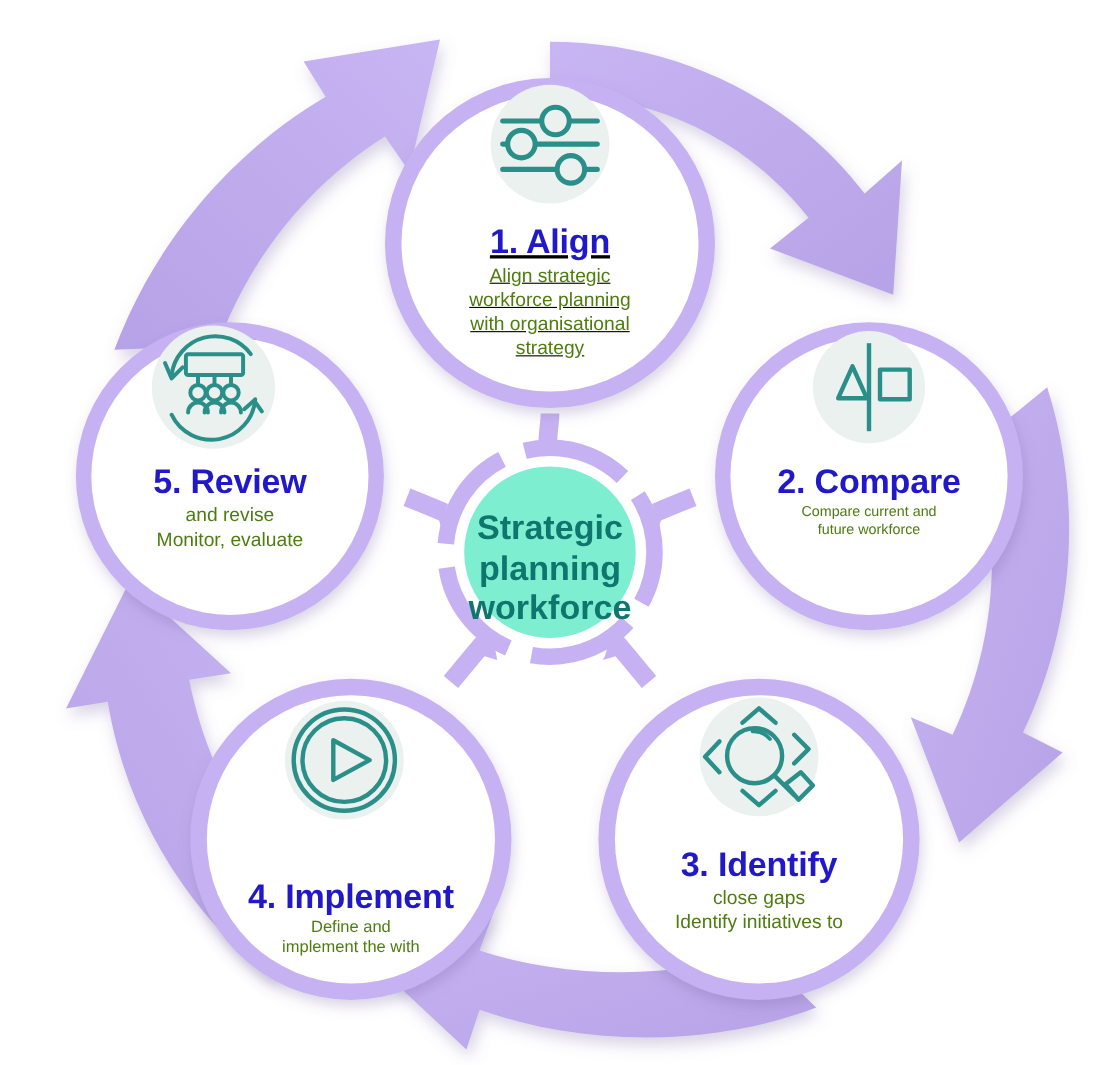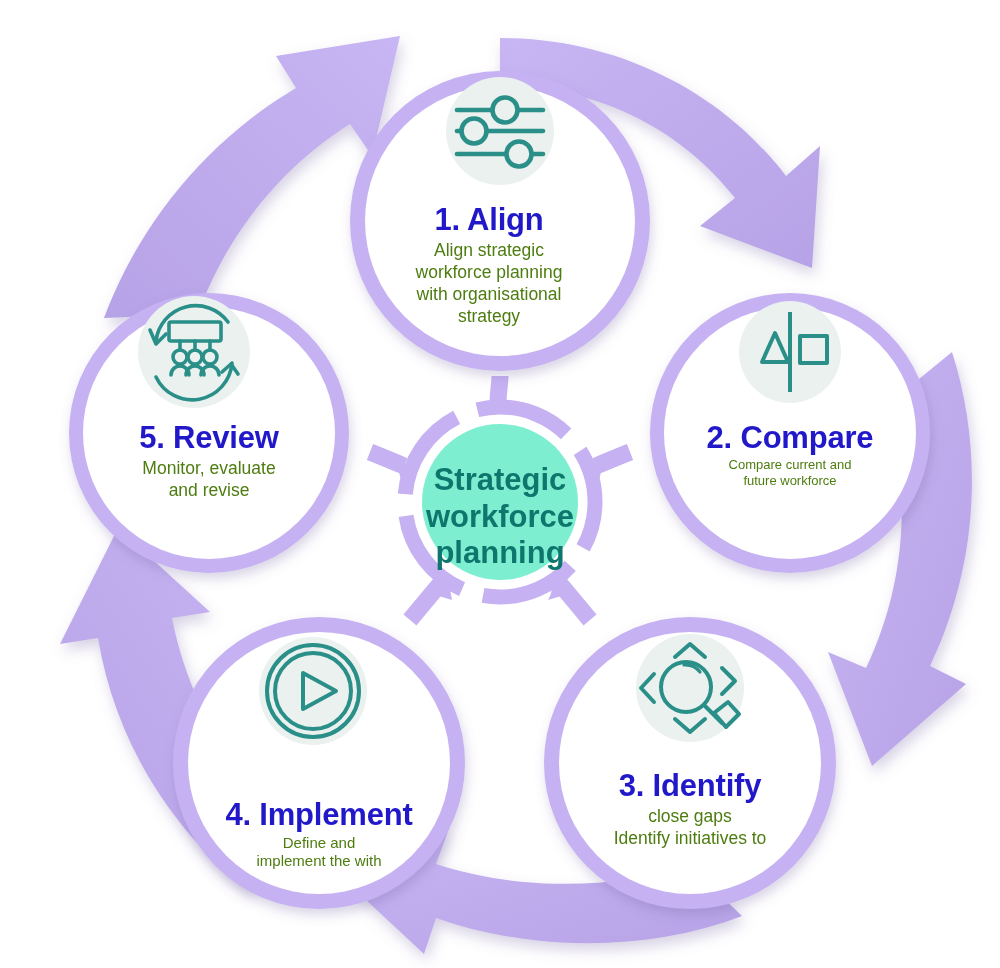--- a/index.html
+++ b/index.html
@@ -182,25 +182,25 @@
         <circle cx="210" cy="357" r="7"></circle>
         <path d="M171,375 a9,9 0 0 1 18,0"></path>
         <path d="M186,375 a9,9 0 0 1 18,0"></path>
         <path d="M201,375 a9,9 0 0 1 18,0"></path>
       </g>
     </g>
   </svg>
 
   <div class="center-label" style="left:380px;top:462px;width:240px;font-size:31px;">
     <div>Strategic</div>
+    <div>planning</div>
     <div>workforce</div>
-    <div>planning</div>
-  </div>
-
-  <div class="node-card" style="left:354px;top:204px;width:270px;">
+  </div>
+
+  <div class="node-card" style="left:365px;top:204px;width:270px;text-decoration:underline;">
     <div class="node-title" style="font-size:31px;">1. Align</div>
     <div class="node-desc" style="font-size:17.5px;">
       <div>Align strategic</div>
       <div>workforce planning</div>
       <div>with organisational</div>
       <div>strategy</div>
     </div>
   </div>
 
   <div class="node-card" style="left:655px;top:422px;width:270px;">
@@ -223,18 +223,18 @@
     <div class="node-title" style="font-size:31px;">4. Implement</div>
     <div class="node-desc" style="font-size:15px;">
       <div>Define and</div>
       <div>implement the with</div>
     </div>
   </div>
 
   <div class="node-card" style="left:74px;top:422px;width:270px;">
     <div class="node-title" style="font-size:31px;">5. Review</div>
     <div class="node-desc" style="font-size:17.5px;">
+      <div>and revise</div>
       <div>Monitor, evaluate</div>
-      <div>and revise</div>
     </div>
   </div>
 
 </div>
 
 </body></html>

